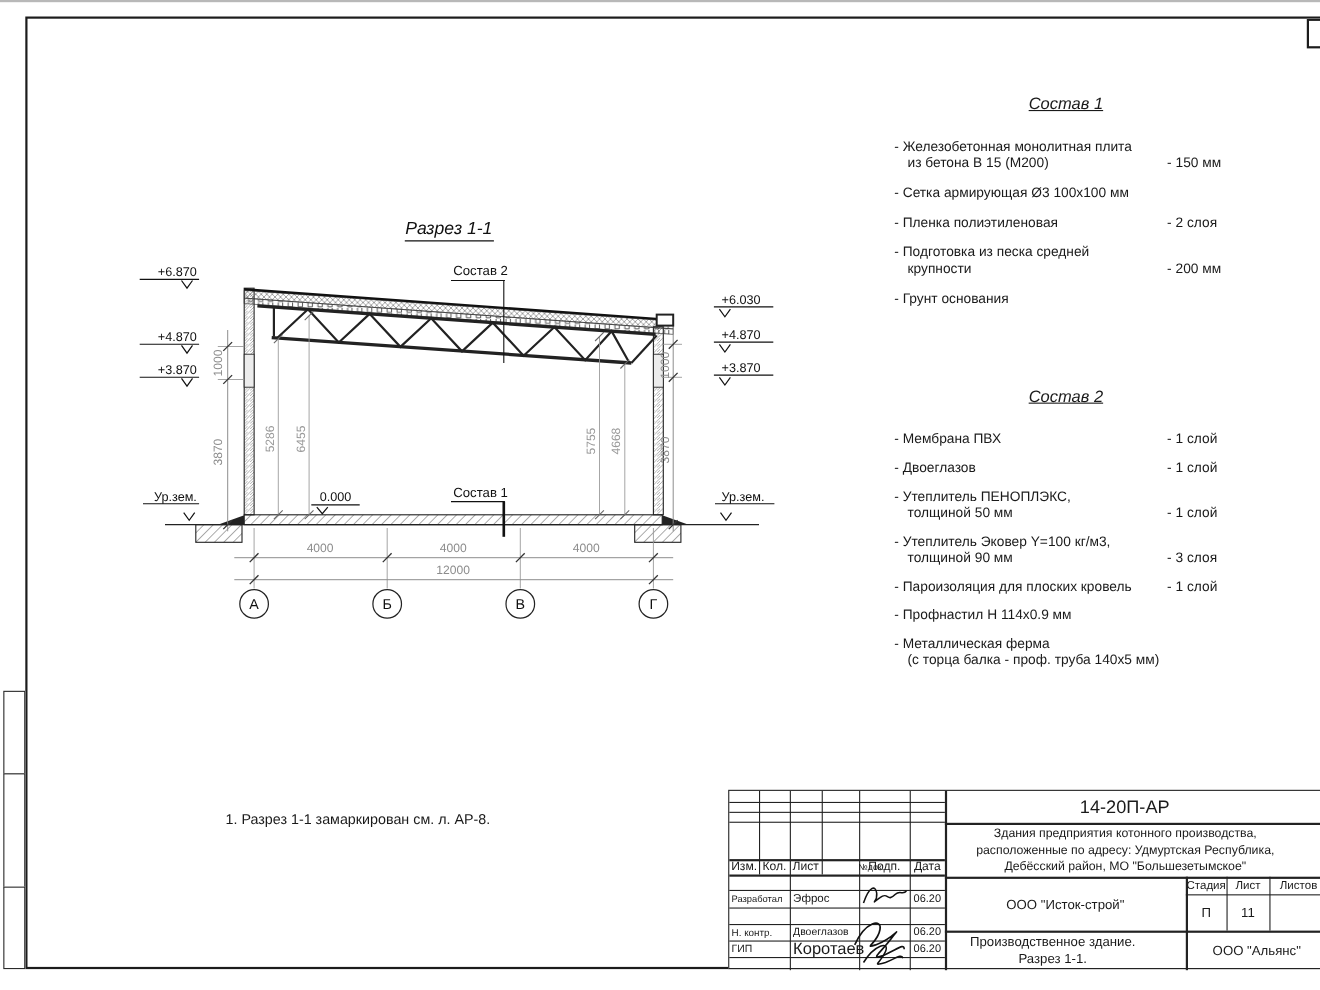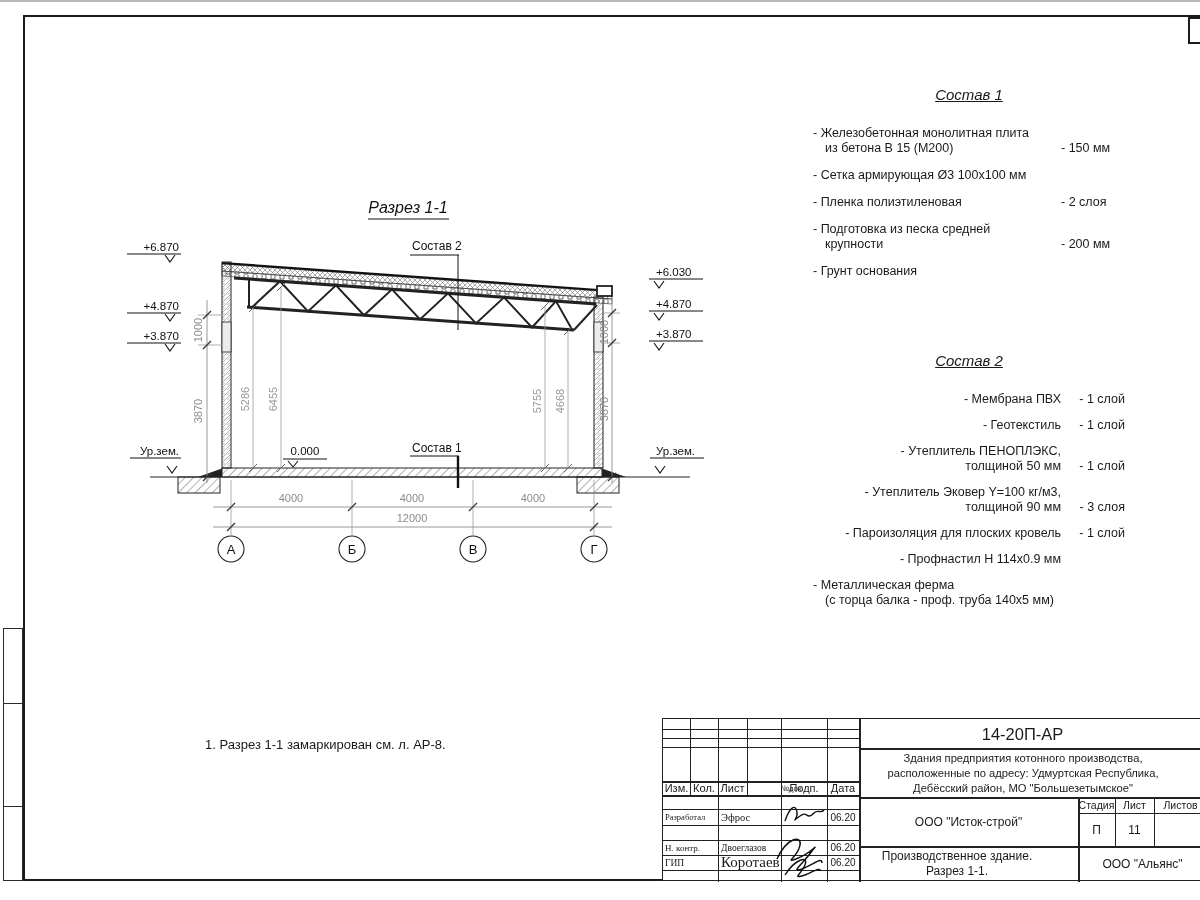--- a/index.html
+++ b/index.html
@@ -10,27 +10,27 @@
   .frame{left:23px;top:15px;width:1183px;height:866px;border:2px solid #1c1c1c;box-sizing:border-box;}
   .corner-box{left:1188px;top:17px;width:26px;height:27px;border:2px solid #1c1c1c;box-sizing:border-box;background:#fff;}
   .side-cell{left:3px;width:20px;border:1.5px solid #2a2a2a;box-sizing:border-box;background:#fff;}
   svg{display:block;}
   
   .sostav{width:312px;}
   .sostav .s-title{text-align:center;font-style:italic;font-size:15px;text-decoration:underline;margin-bottom:23px;}
   .s-item{display:flex;align-items:flex-end;font-size:12.5px;line-height:15px;}
   .s-item .nm{flex:1;white-space:pre-line;padding-left:12px;text-indent:-12px;}
   .s-item .vl{width:64px;white-space:nowrap;}
-  .mb12{margin-bottom:12px;} .mb11{margin-bottom:11px;text-align:right;}
+  .mb12{margin-bottom:12px;} .mb11{margin-bottom:11px;}
   .note{font-size:13px;text-align:right;}
   
   .tblock{left:662px;top:718px;width:544px;height:163px;border:1.6px solid #222;box-sizing:border-box;background:#fff;}
   .tl{position:absolute;background:#222;}
   .tc{position:absolute;display:flex;align-items:center;justify-content:center;text-align:center;box-sizing:border-box;white-space:pre-line;}
-  .tc.left{justify-content:flex-start;text-align:left;font-family:Liberation Serif, serif;}
+  .tc.left{justify-content:flex-start;text-align:left;}
 </style>
 </head>
 <body>
 
 <div class="abs top-edge"></div>
 <div class="abs frame"></div>
 <div class="abs corner-box"></div>
 <div class="abs side-cell" style="top:628px;height:76px;"></div>
 <div class="abs side-cell" style="top:702.5px;height:105px;"></div>
 <div class="abs side-cell" style="top:806px;height:75px;"></div>
@@ -246,21 +246,21 @@
   </div>
 </div>
 
 <div class="abs sostav" style="left:813px;top:352px;">
   <div class="s-title">Состав 2</div>
   <div class="s-item mb11">
     <div class="nm">- Мембрана ПВХ</div>
     <div class="vl">- 1 слой</div>
   </div>
   <div class="s-item mb11">
-    <div class="nm">- Геотекстиль</div>
+    <div class="nm">- Двоеглазов</div>
     <div class="vl">- 1 слой</div>
   </div>
   <div class="s-item mb11">
     <div class="nm">- Утеплитель ПЕНОПЛЭКС,
 толщиной 50 мм</div>
     <div class="vl">- 1 слой</div>
   </div>
   <div class="s-item mb11">
     <div class="nm">- Утеплитель Эковер Y=100 кг/м3,
 толщиной 90 мм</div>

